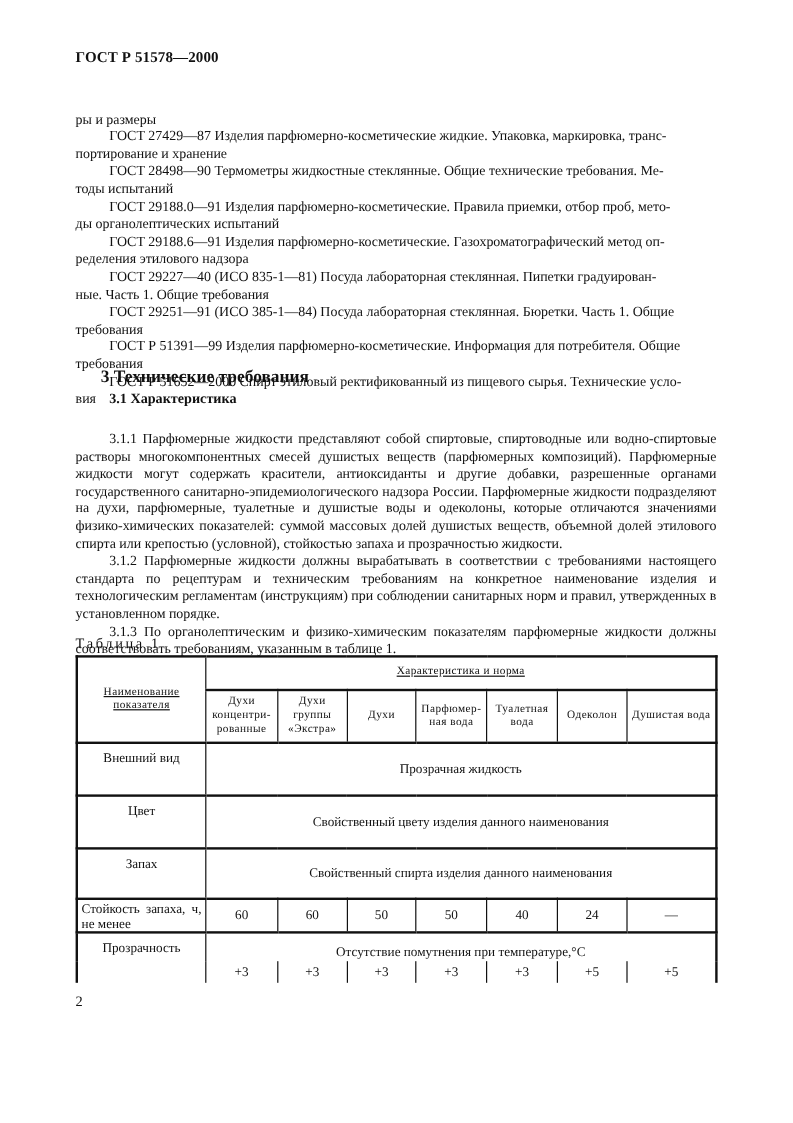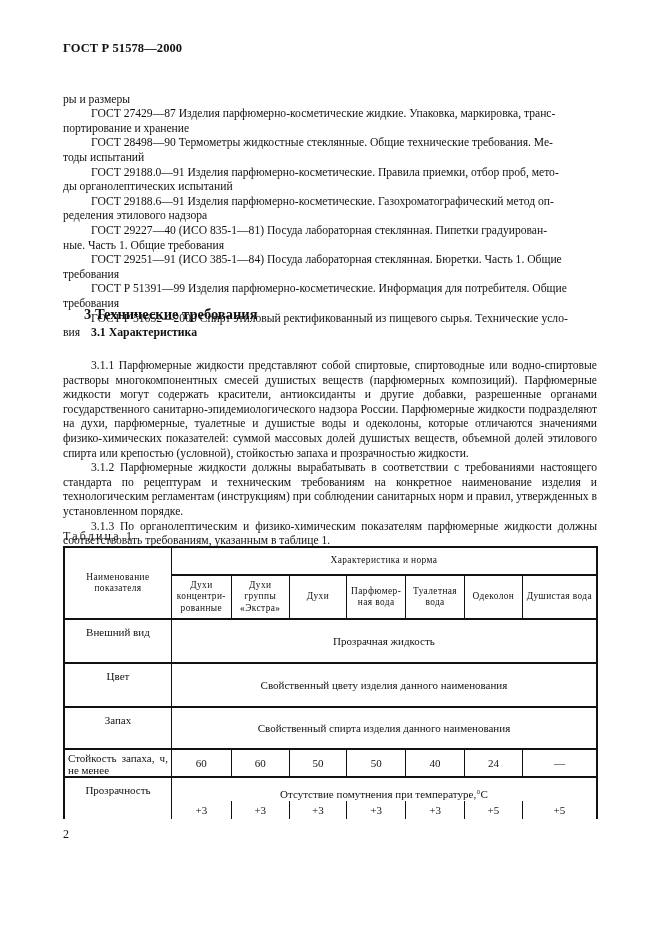--- a/index.html
+++ b/index.html
@@ -11,21 +11,21 @@
     .ind { text-indent: 28px; }
     .h3 { position: absolute; left: 84px; top: 306px; font-size: 14.5px; font-weight: bold; }
     .h31 { position: absolute; left: 91px; top: 325px; font-size: 11.8px; font-weight: bold; }
     .body-text { position: absolute; left: 63px; top: 347px; width: 534px; font-size: 11.6px; line-height: 14.6px; margin-top: 12px; }
     .table-caption { position: absolute; left: 63px; top: 529px; font-size: 12px; letter-spacing: 2.2px; }
     table.t1 { position: absolute; left: 63px; top: 546px; border-collapse: collapse; font-size: 10.5px; width: 535px; }
     table.t1 td { border: 1px solid #111; padding: 0 3px; text-align: center; vertical-align: middle; }
     .thick-b { border-bottom: 2px solid #111 !important; }
     .thick-l { border-left: 2px solid #111 !important; }
     .thick-r { border-right: 2px solid #111 !important; }
-    .thick-t { border-top: 2px solid #111 !important; }
+    .thick-t { border-top: 2px solid #111 !important; text-decoration: underline; }
     .hdr-small { font-size: 9.4px; line-height: 11.5px; letter-spacing: 0.4px; }
     .rowname { text-align: center; vertical-align: top !important; padding-top: 6px !important; font-size: 11px; }
     .span-val { font-size: 11px; }
     .num { font-size: 11px; }
     .page-number { position: absolute; left: 63px; top: 827px; font-size: 12px; }
   </style>
 </head>
 <body>
 
 <div class="page">

